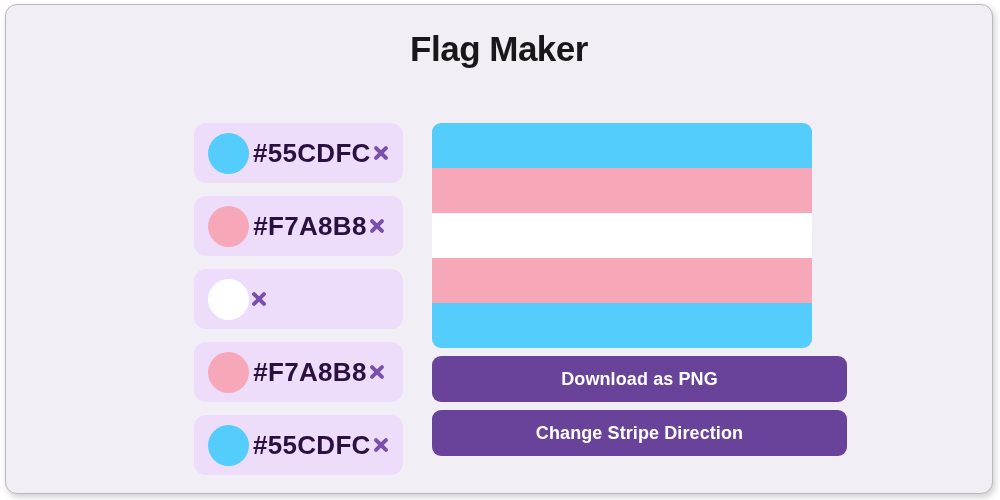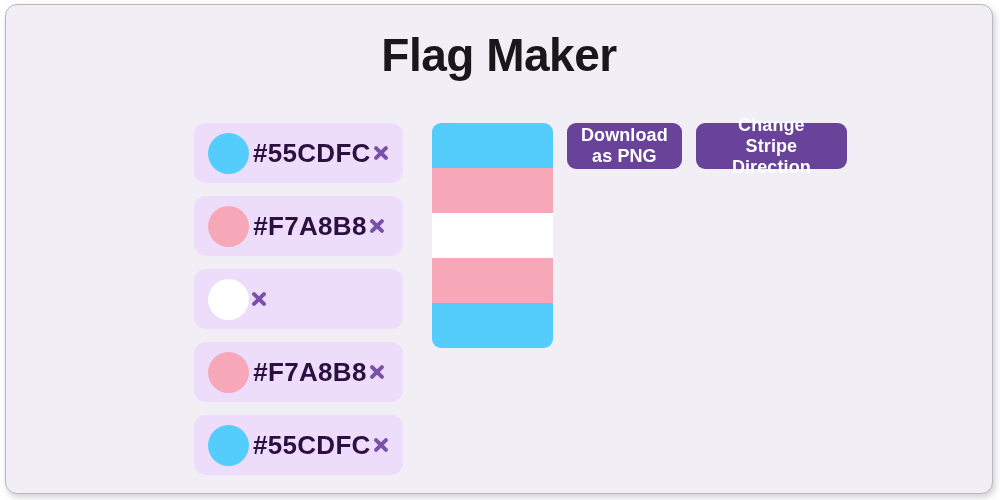--- a/index.html
+++ b/index.html
@@ -23,21 +23,21 @@
     background: #f2eef5;
     border: 1px solid #b9b6bf;
     border-radius: 12px;
     box-shadow: 2px 3px 6px rgba(80,75,90,0.28);
     box-sizing: border-box;
     overflow: hidden;
   }
 
   #page-title {
     text-align: center;
-    font-size: 46px;
+    font-size: 35px;
     font-weight: bold;
     color: #19171c;
     letter-spacing: -0.5px;
     margin: 25px 0 0 0;
     line-height: 1.1;
     font-family: "Liberation Sans", sans-serif;
   }
 
   #builder {
     position: absolute;
@@ -97,21 +97,22 @@
     border-radius: 2px;
     background: #7a51aa;
   }
   .remove-btn::before { transform: rotate(45deg); }
   .remove-btn::after  { transform: rotate(-45deg); }
 
   
   #right-col {
     width: 415px;
     display: flex;
-    gap: 14px;
+    flex-direction: column;
+    gap: 8px;
   }
   #flag-preview {
     width: 380px;
     height: 225px;
     border-radius: 9px;
     overflow: hidden;
     display: flex;
     flex-direction: column;
   }
   .flag-stripe { flex: 1 1 0; }

